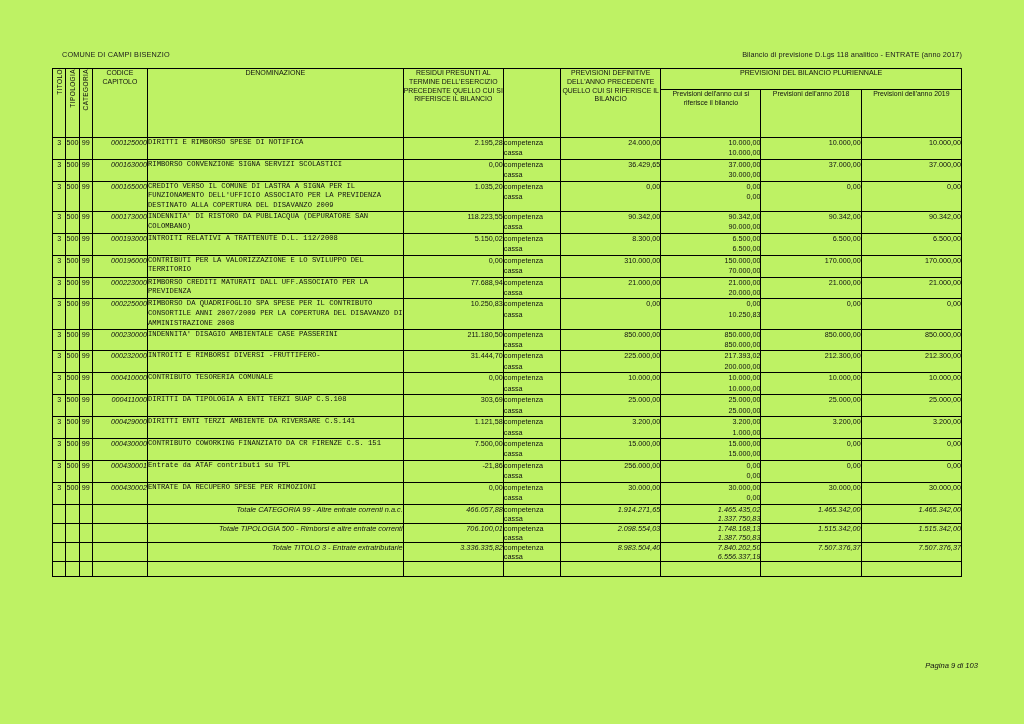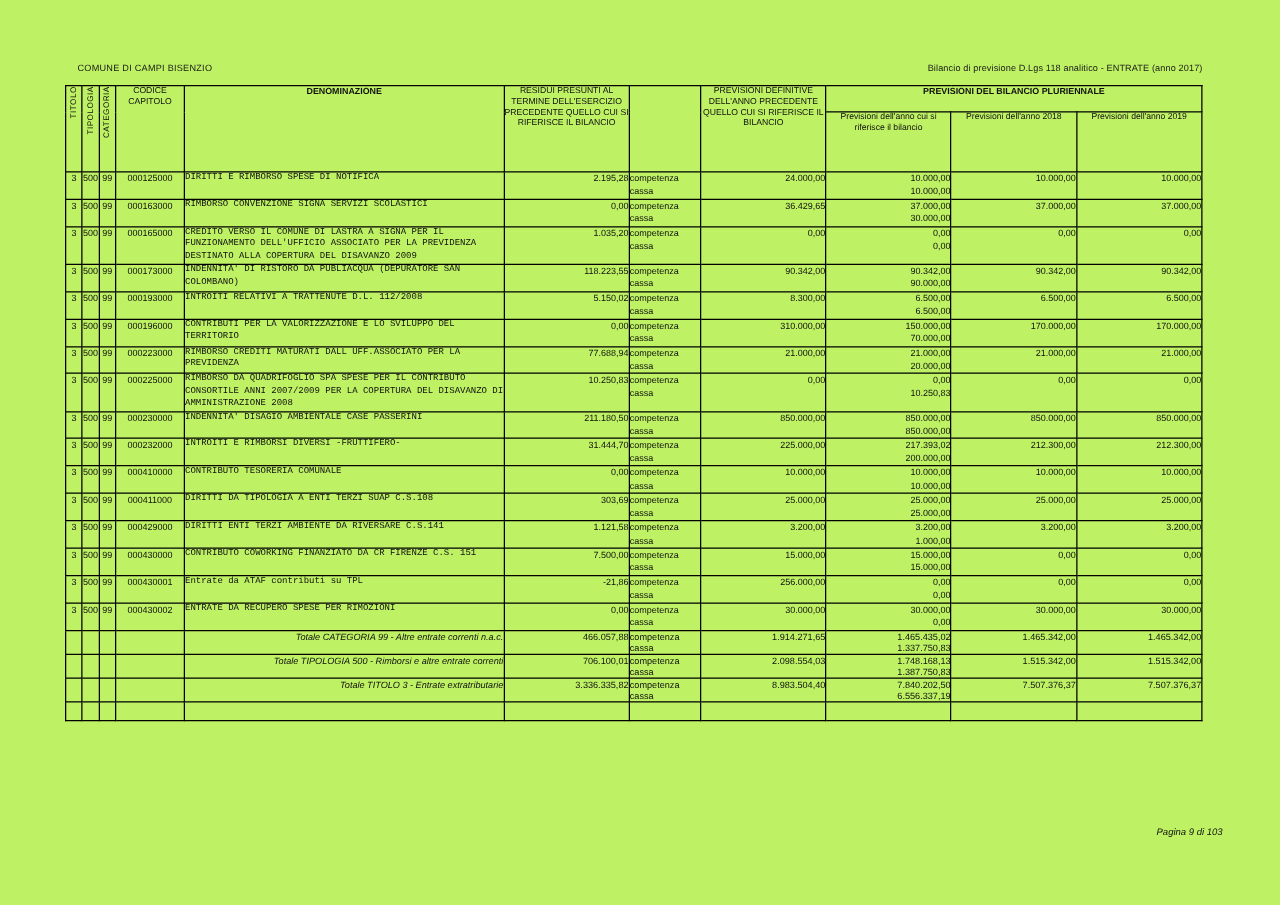--- a/index.html
+++ b/index.html
@@ -71,38 +71,39 @@
     letter-spacing: .4px;
     white-space: nowrap;
   }
   .chead {
     text-align: center;
     vertical-align: middle;
     font-size: 6.9px;
     line-height: 1.28;
     padding: 2px 3px;
   }
-  .chead.big { font-size: 7.1px; font-weight: bold; }
+  .chead.big { font-size: 7.1px; }
 
   
   .c-num {
     text-align: center;
     font-size: 7.2px;
     padding: 3px 1px 1px 1px;
     border-left: 0.7px solid #000;
     border-right: 0.7px solid #000;
     border-top: none;
     border-bottom: none;
   }
   .c-code {
-    text-align: center;
+    text-align: right;
     padding: 3px 2px 1px 4px;
     font-size: 7.2px;
     border-top: none;
     border-bottom: none;
+    font-style: italic;
   }
   .c-den {
     text-align: left;
     padding: 3px 6px 2px 5px;
     font-size: 7.2px;
     line-height: 1.35;
     border-top: none;
     border-bottom: none;
     font-family: Liberation Mono, monospace;
   }
@@ -137,20 +138,21 @@
     margin-top: 39px;
   }
   .tot-money {
     text-align: right;
     font-weight: bold;
     font-size: 7.3px;
     padding: 4px 5px 2px 2px;
     border-top: none;
     border-bottom: none;
     white-space: nowrap;
+    font-style: italic;
   }
   .tot-cc {
     text-align: left;
     font-weight: bold;
     font-size: 7.3px;
     padding: 4px 2px 2px 5px;
     border-top: none;
     border-bottom: none;
     white-space: nowrap;
   }

